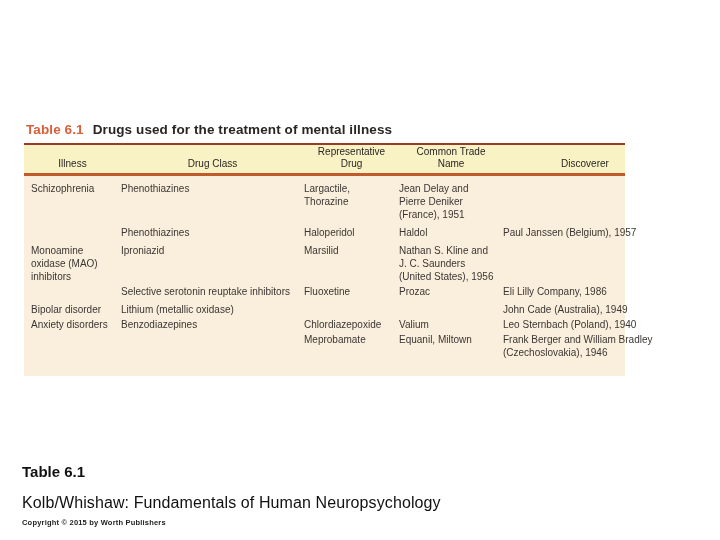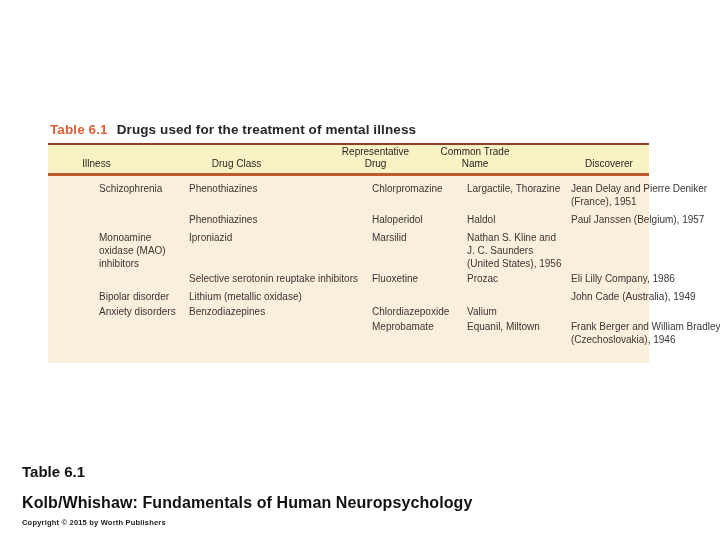--- a/index.html
+++ b/index.html
@@ -1,48 +1,48 @@
 <!DOCTYPE html>
 <html style="--label-accent: #D95F3B; --header-bg: #F8F2C4; --body-bg: #FAEFDC; --rule-top: #993B28; --rule-mid: #C05A2D;"><head>
 <meta charset="utf-8">
 <style>
   html,body{margin:0;padding:0;}
   body{
     width:720px;height:540px;position:relative;background:#ffffff;
     font-family:"Liberation Sans",sans-serif;overflow:hidden;
   }
-  .figure{position:absolute;left:48px;top:121px;width:601px;}
+  .figure{position:absolute;left:24px;top:121px;width:601px;}
   .fig-title{font-size:13.5px;font-weight:bold;color:#2a2623;line-height:17px;margin:0 0 5px 2px;letter-spacing:.1px;}
   .fig-label{color:var(--label-accent,#D95F3B);margin-right:9px;}
   .tbl-header{
     display:flex;align-items:flex-end;
     background:var(--header-bg,#F8F2C4);
     border-top:2px solid var(--rule-top,#993B28);
     border-bottom:3px solid var(--rule-mid,#C05A2D);
     padding:4px 0 3px 0;box-sizing:border-box;height:33px;
   }
   .hcell{
     font-weight:normal;font-size:10px;line-height:12px;color:#2a2623;
     text-align:center;white-space:pre-line;box-sizing:border-box;flex:none;
   }
   .tbl-body{background:var(--body-bg,#FAEFDC);padding:6px 0 15px 0;}
-  .trow{display:flex;margin-bottom:2px;padding-left:44px;}
+  .trow{display:flex;margin-bottom:2px;}
   .trow.gap{margin-top:5px;}
   .tcell{
     font-size:10px;line-height:13px;color:#3b3633;
     box-sizing:border-box;flex:none;padding-right:8px;
   }
   .hcell:nth-child(1),.tcell:nth-child(1){width:97px;}
   .tcell:nth-child(1){padding-left:7px;}
   .hcell:nth-child(2),.tcell:nth-child(2){width:183px;}
   .hcell:nth-child(3),.tcell:nth-child(3){width:95px;}
   .hcell:nth-child(4),.tcell:nth-child(4){width:104px;}
   .hcell:nth-child(5),.tcell:nth-child(5){width:168px;padding-right:4px;}
   .cap-label{position:absolute;left:22px;top:463px;font-size:15px;font-weight:bold;color:#111111;}
-  .cap-book{position:absolute;left:22px;top:494px;font-size:16px;font-weight:bold;color:#111111;letter-spacing:.1px;}
+  .cap-book{position:absolute;left:22px;top:494px;font-size:16px;font-weight:normal;color:#111111;letter-spacing:.1px;}
   .cap-copy{position:absolute;left:22px;top:518px;font-size:7.5px;font-weight:bold;color:#222222;letter-spacing:.2px;text-align:right;}
 </style>
 </head>
 <body>
 
 <div class="slide">
 
   <div class="figure">
     <div class="fig-title">
       <span class="fig-label">Table 6.1</span><span class="fig-heading">Drugs used for the treatment of mental illness</span>
@@ -53,21 +53,20 @@
         <div class="hcell">Representative
 Drug</div>
         <div class="hcell">Common Trade
 Name</div>
         <div class="hcell">Discoverer</div>
       </div>
     <div class="tbl-body" id="tbl-body">
         <div class="trow">
           <div class="tcell">Schizophrenia</div>
           <div class="tcell">Phenothiazines</div>
-          <div class="tcell">Chlorpromazine</div>
           <div class="tcell">Largactile, Thorazine</div>
           <div class="tcell">Jean Delay and Pierre Deniker (France), 1951</div>
         </div>
         <div class="trow gap">
           <div class="tcell"></div>
           <div class="tcell">Phenothiazines</div>
           <div class="tcell">Haloperidol</div>
           <div class="tcell">Haldol</div>
           <div class="tcell">Paul Janssen (Belgium), 1957</div>
         </div>
@@ -89,20 +88,21 @@
           <div class="tcell">Lithium (metallic oxidase)</div>
           <div class="tcell"></div>
           <div class="tcell"></div>
           <div class="tcell">John Cade (Australia), 1949</div>
         </div>
         <div class="trow">
           <div class="tcell">Anxiety disorders</div>
           <div class="tcell">Benzodiazepines</div>
           <div class="tcell">Chlordiazepoxide</div>
           <div class="tcell">Valium</div>
+          <div class="tcell">Leo Sternbach (Poland), 1940</div>
         </div>
         <div class="trow">
           <div class="tcell"></div>
           <div class="tcell"></div>
           <div class="tcell">Meprobamate</div>
           <div class="tcell">Equanil, Miltown</div>
           <div class="tcell">Frank Berger and William Bradley (Czechoslovakia), 1946</div>
         </div>
       </div>
   </div>

